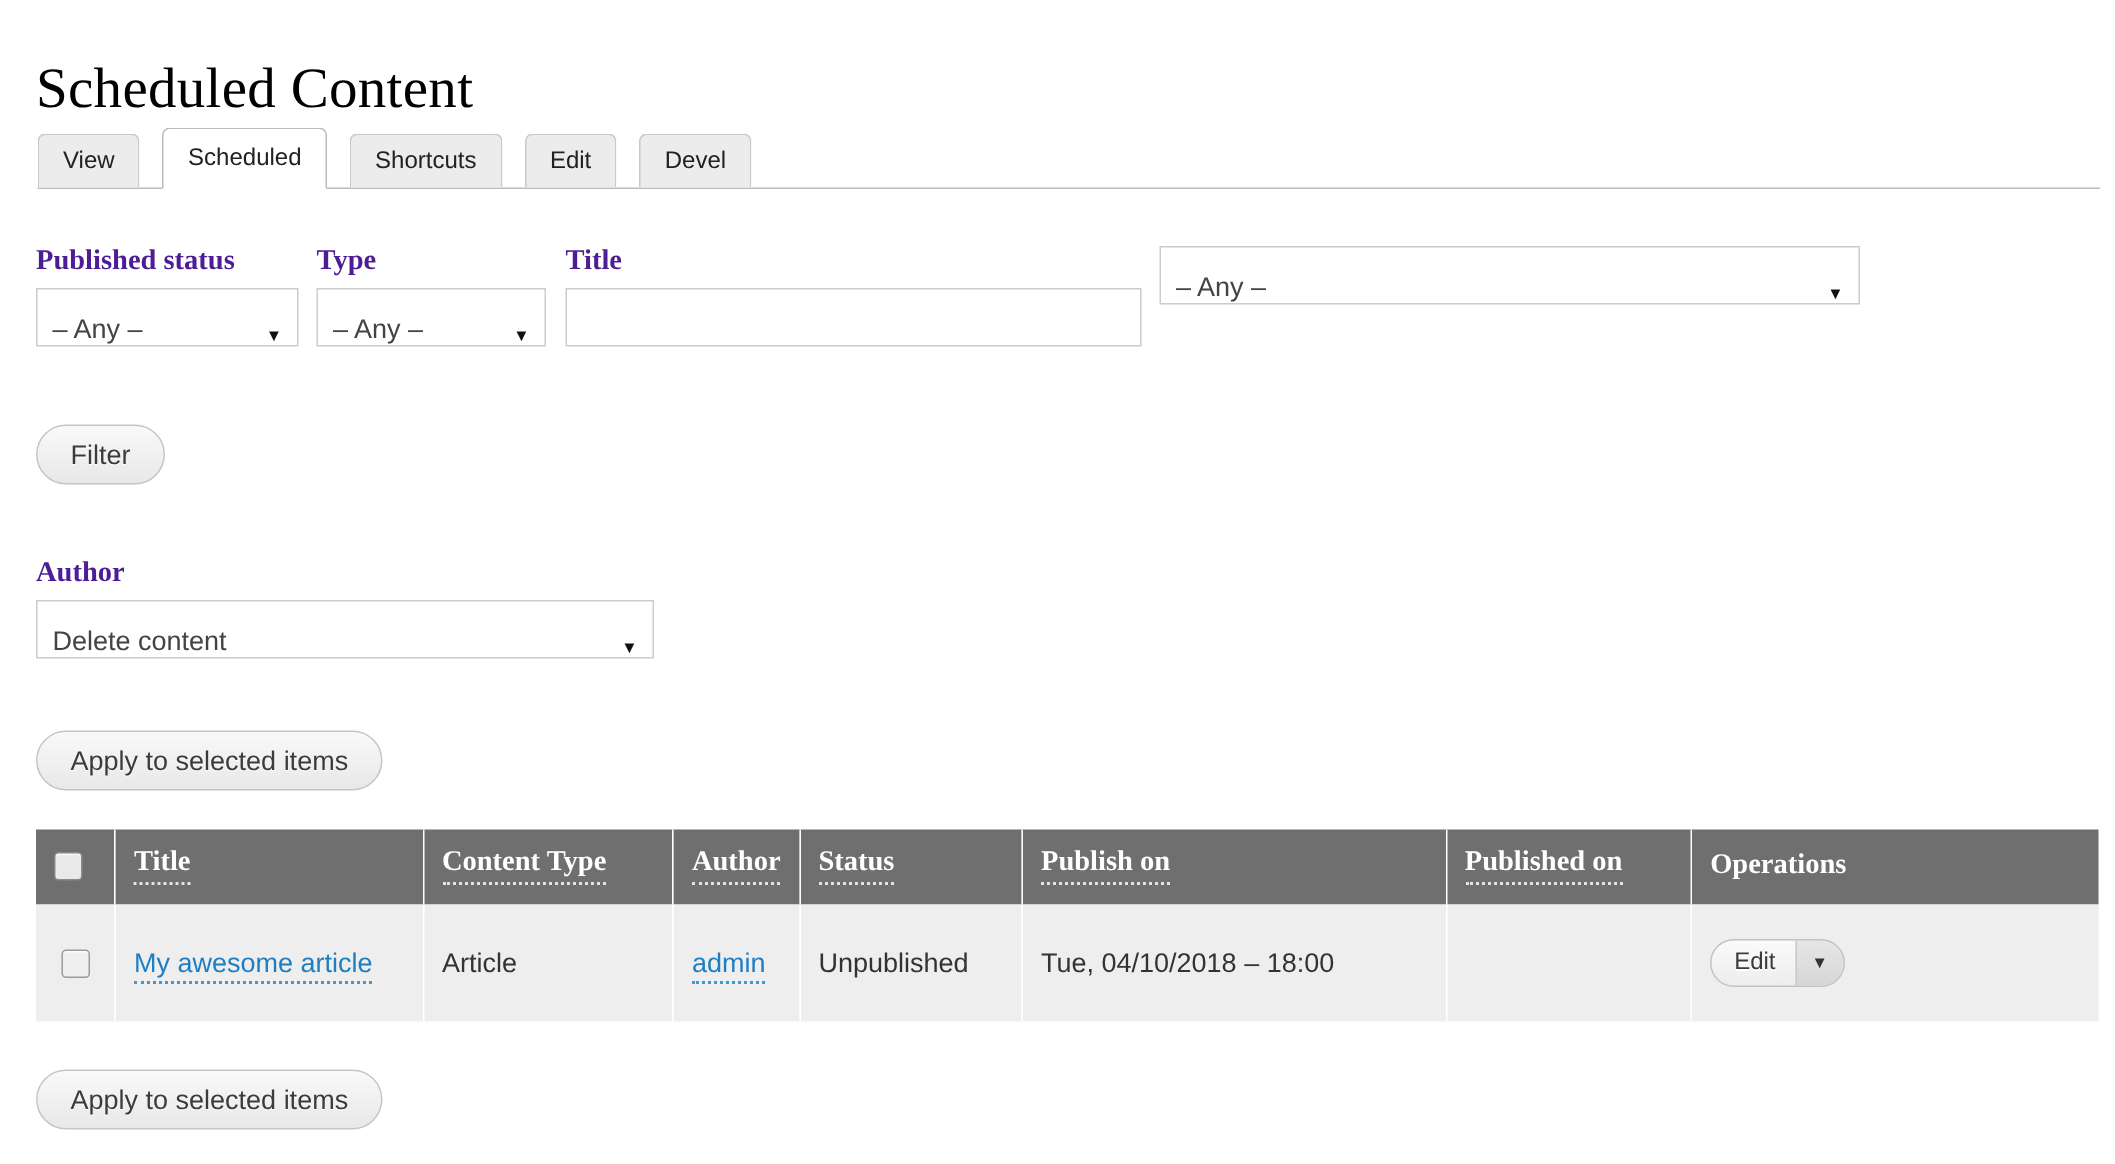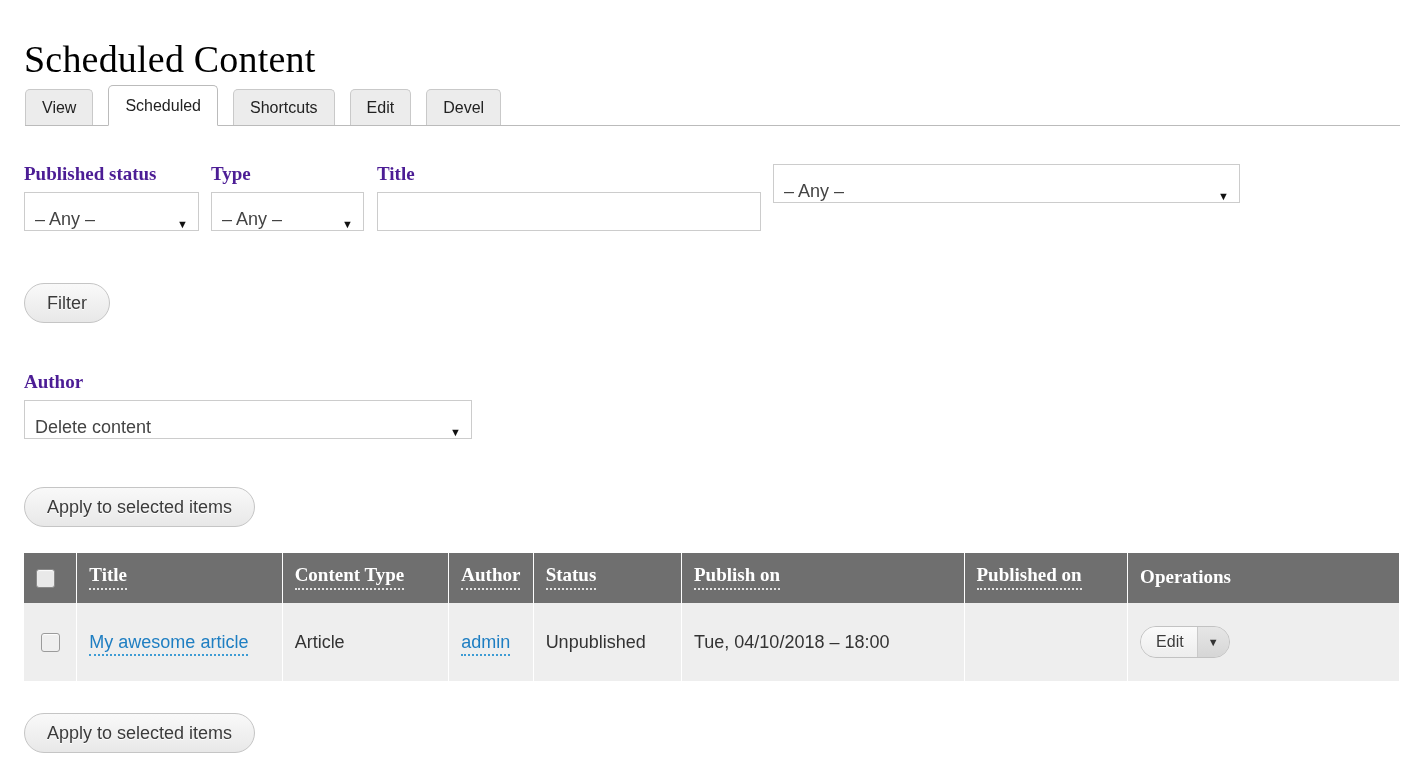--- a/index.html
+++ b/index.html
@@ -83,21 +83,21 @@
     border-radius: 20px;
     cursor: pointer;
     white-space: nowrap;
     text-shadow: 0 1px 0 #fff;
   }
 
   .filter-btn { position: absolute; left: 24px; top: 283px; }
 
   .action-block { position: absolute; left: 24px; top: 372px; }
   .action-select {
-    width: 448px; margin-top: 9px;
+    width: 412px; margin-top: 9px;
   }
   .apply-top { position: absolute; left: 24px; top: 487px; }
   .apply-bottom { position: absolute; left: 24px; top: 713px; }
 
   
   .tbl {
     position: absolute; left: 24px; top: 553px;
     width: 1375px;
     border-collapse: collapse;
     table-layout: fixed;

